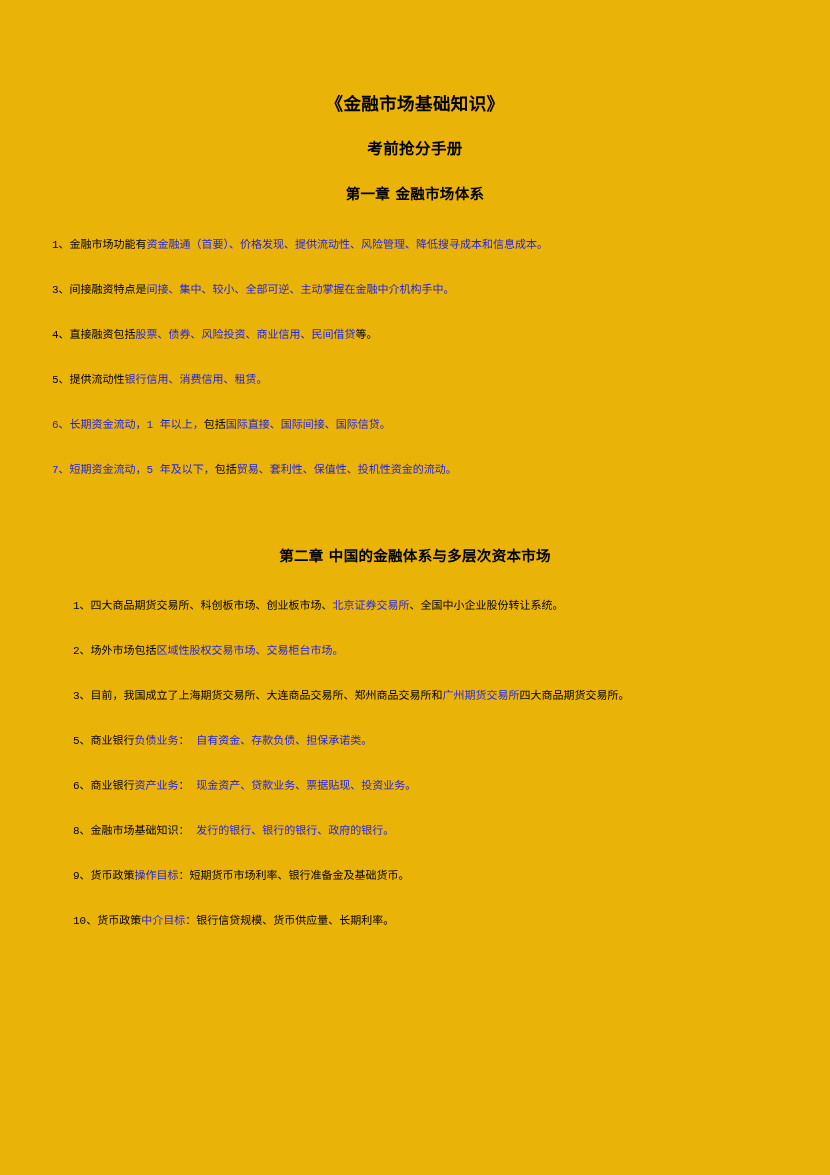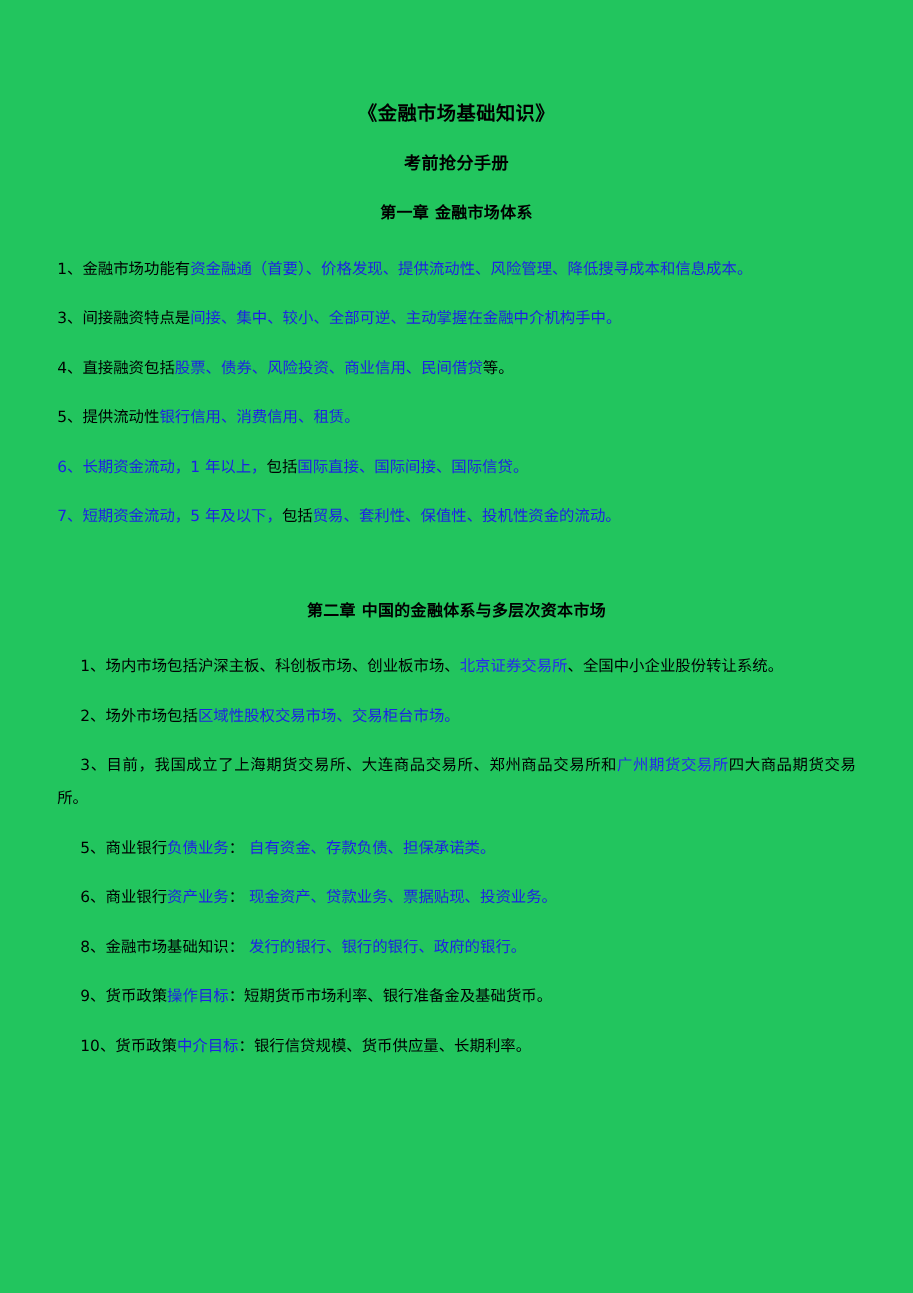--- a/index.html
+++ b/index.html
@@ -15,21 +15,21 @@
     color: #000000;
     -webkit-font-smoothing: antialiased;
   }
 
   .page {
     position: relative;
     width: 830px;
     height: 1175px;
     box-sizing: border-box;
     overflow: hidden;
-    background: #22c55e;
+    background: #eab308;
   }
 
   .doc-body {
     position: absolute;
     left: 52px;
     top: 96px;
     width: 726px;
   }
 
   
@@ -59,27 +59,28 @@
 
   
   .chapter-gap {
     height: 64px;
   }
   .chapter-heading.second {
   }
 
   
   .item {
-    font-size: 14px;
+    font-size: 11px;
     line-height: 30px;
     margin: 0 0 15px 0;
     color: #000000;
     text-align: justify;
     text-justify: inter-ideograph;
     word-break: break-all;
+    font-family: Liberation Mono, monospace;
   }
   .item:last-child {
     margin-bottom: 0;
   }
 
   
   .sec2 .item {
     padding-left: 21px;
   }
   
@@ -118,21 +119,21 @@
         <p class="item"><span class="black">5、</span><span class="black">提供流动性</span><span class="blue">银行信用、消费信用、租赁。</span></p>
         <p class="item"><span class="blue">6、</span><span class="blue">长期资金流动，1 年以上，</span><span class="black">包括</span><span class="blue">国际直接、国际间接、国际信贷。</span></p>
         <p class="item"><span class="blue">7、</span><span class="blue">短期资金流动，5 年及以下，</span><span class="black">包括</span><span class="blue">贸易、套利性、保值性、投机性资金的流动。</span></p>
       </div>
 
     <div class="chapter-gap"></div>
 
     <h3 class="chapter-heading second">第二章  中国的金融体系与多层次资本市场</h3>
 
     <div class="sec2">
-        <p class="item"><span class="black">1、</span><span class="black">场内市场包括沪深主板、科创板市场、创业板市场、</span><span class="blue-thin">北京证券交易所</span><span class="black">、全国中小企业股份转让系统。</span></p>
+        <p class="item"><span class="black">1、</span><span class="black">四大商品期货交易所、科创板市场、创业板市场、</span><span class="blue-thin">北京证券交易所</span><span class="black">、全国中小企业股份转让系统。</span></p>
         <p class="item"><span class="black">2、</span><span class="black">场外市场包括</span><span class="blue">区域性股权交易市场、交易柜台市场。</span></p>
         <p class="item wrapping"><span class="black">3、</span><span class="black">目前，我国成立了上海期货交易所、大连商品交易所、郑州商品交易所和</span><span class="blue-thin">广州期货交易所</span><span class="black">四大商品期货交易所。</span></p>
         <p class="item"><span class="black">5、</span><span class="black">商业银行</span><span class="blue">负债业务</span><span class="black">：</span><span class="blue"> 自有资金、存款负债、担保承诺类。</span></p>
         <p class="item"><span class="black">6、</span><span class="black">商业银行</span><span class="blue">资产业务</span><span class="black">：</span><span class="blue"> 现金资产、贷款业务、票据贴现、投资业务。</span></p>
         <p class="item"><span class="black">8、</span><span class="black">金融市场基础知识：</span><span class="blue"> 发行的银行、银行的银行、政府的银行。</span></p>
         <p class="item"><span class="black">9、</span><span class="black">货币政策</span><span class="blue">操作目标</span><span class="black">：短期货币市场利率、银行准备金及基础货币。</span></p>
         <p class="item"><span class="black">10、</span><span class="black">货币政策</span><span class="blue">中介目标</span><span class="black">：银行信贷规模、货币供应量、长期利率。</span></p>
       </div>
 
   </div>

